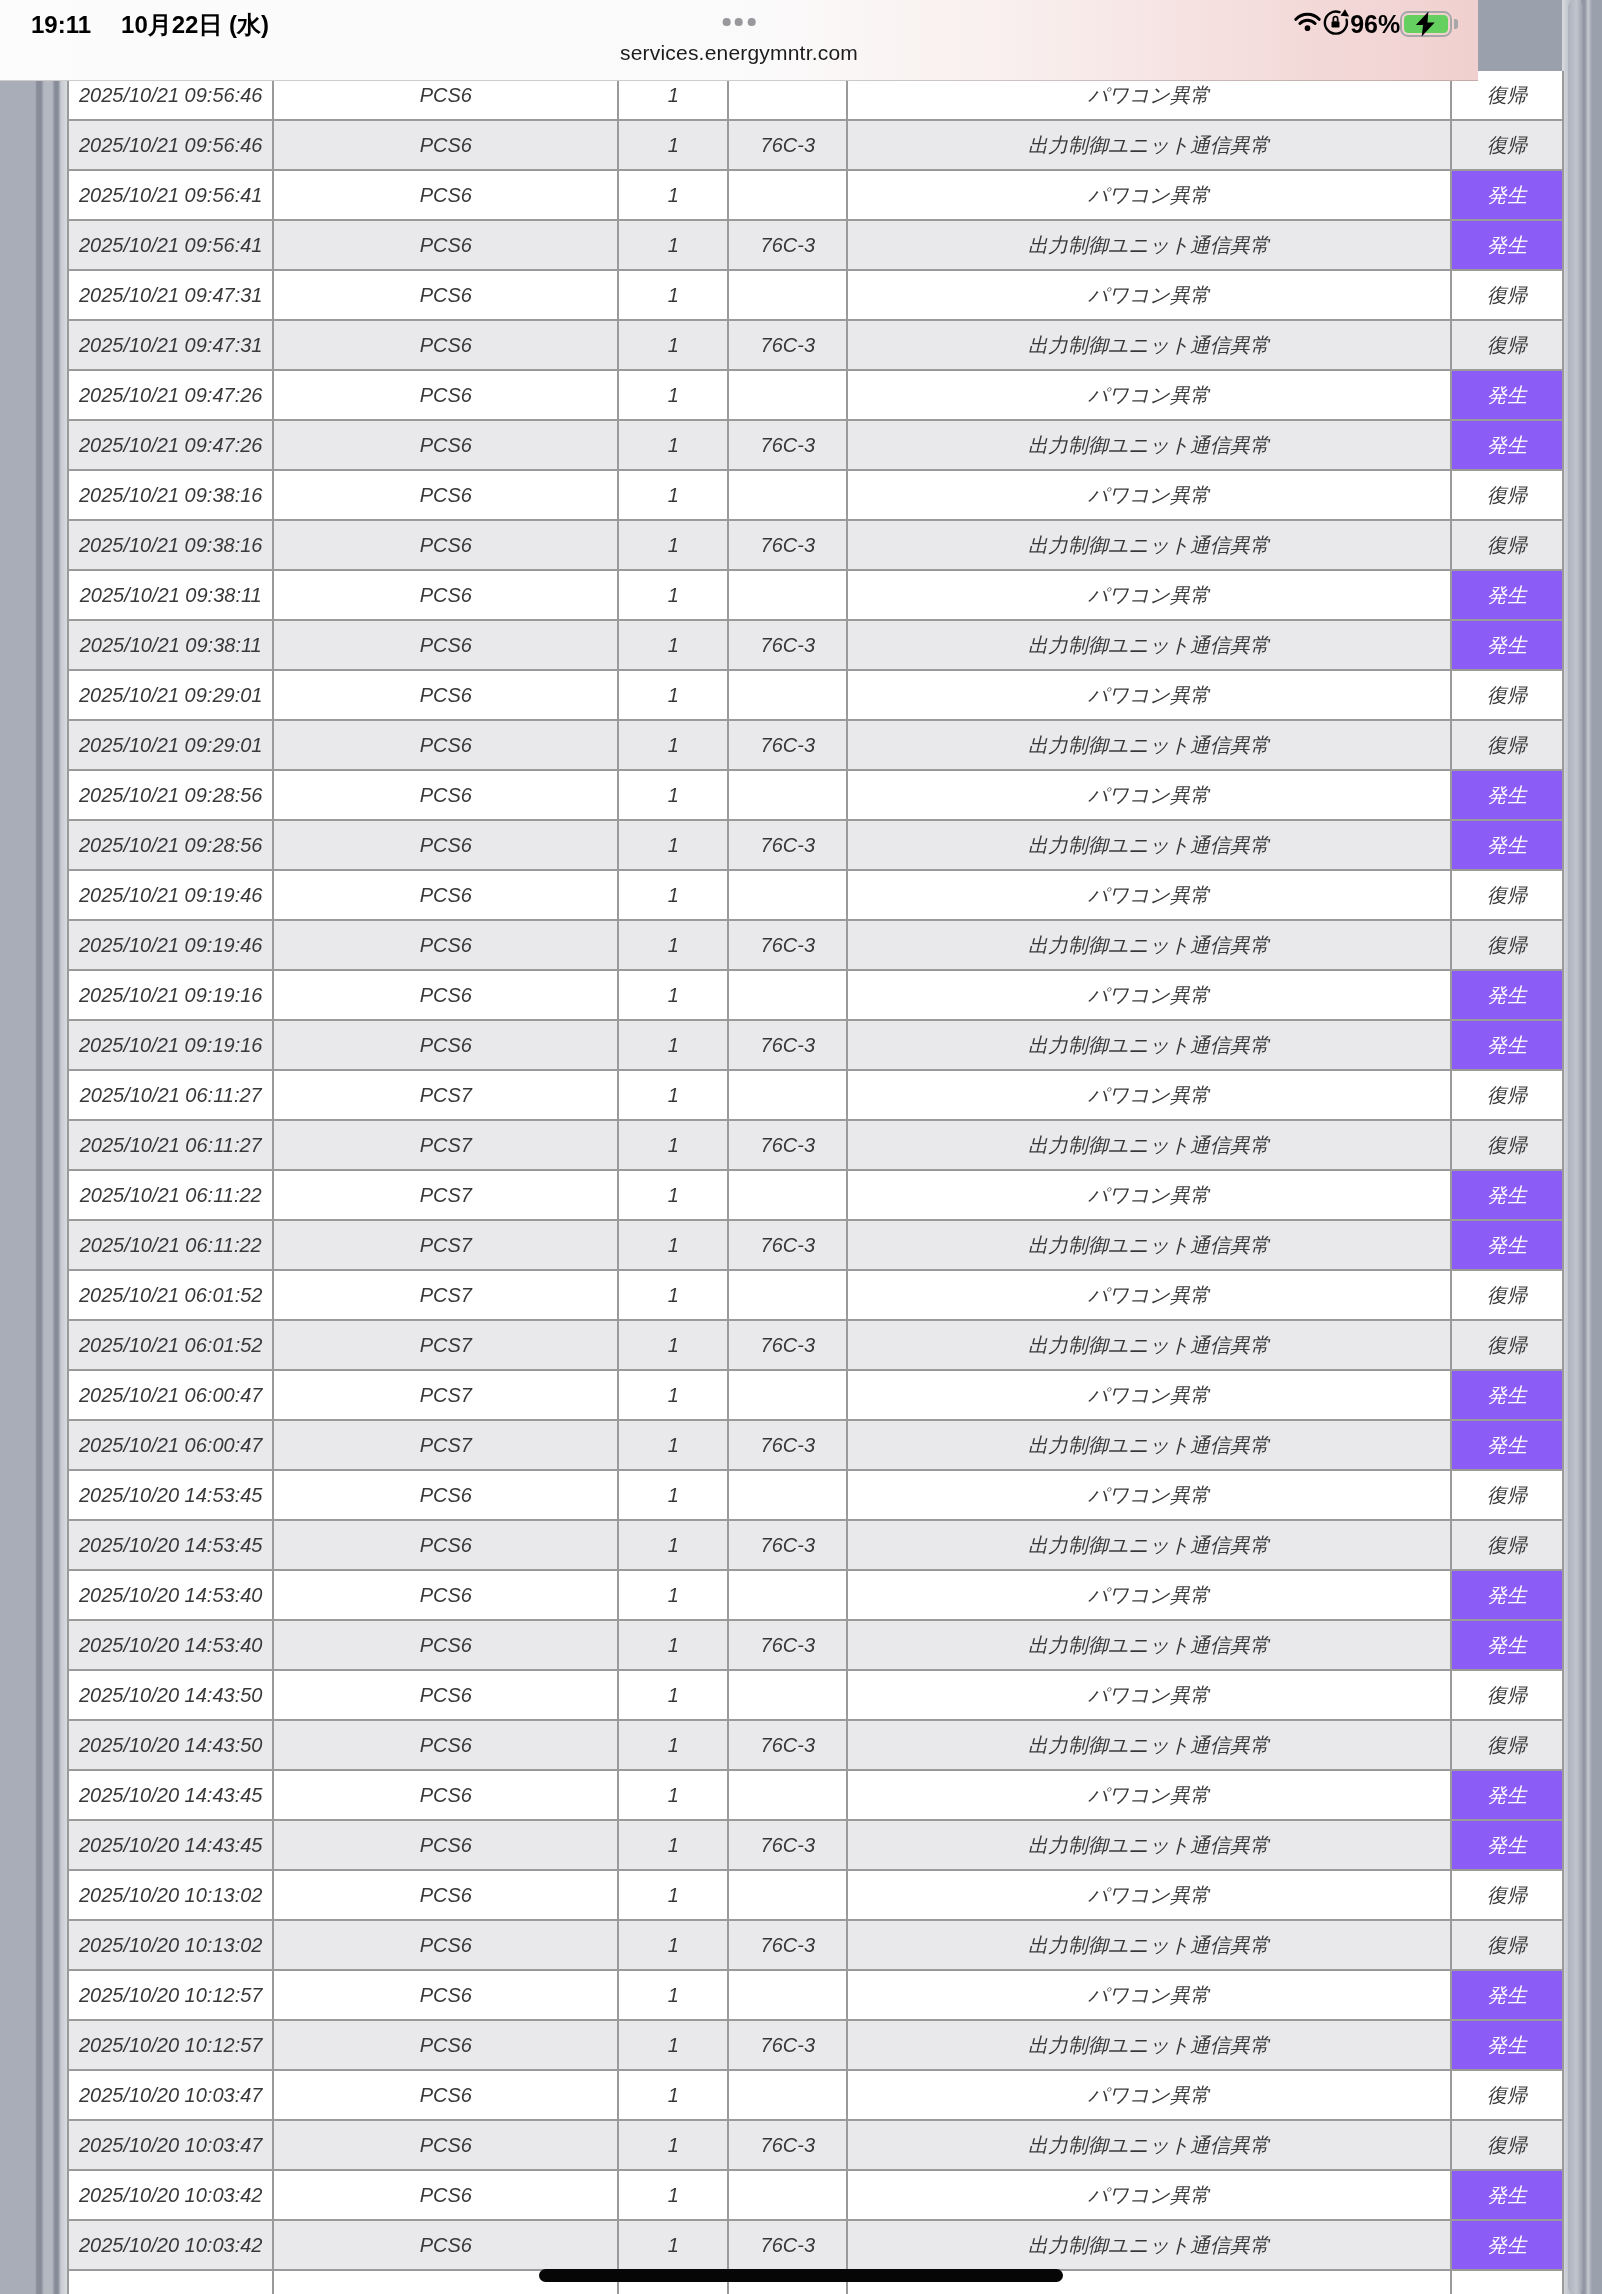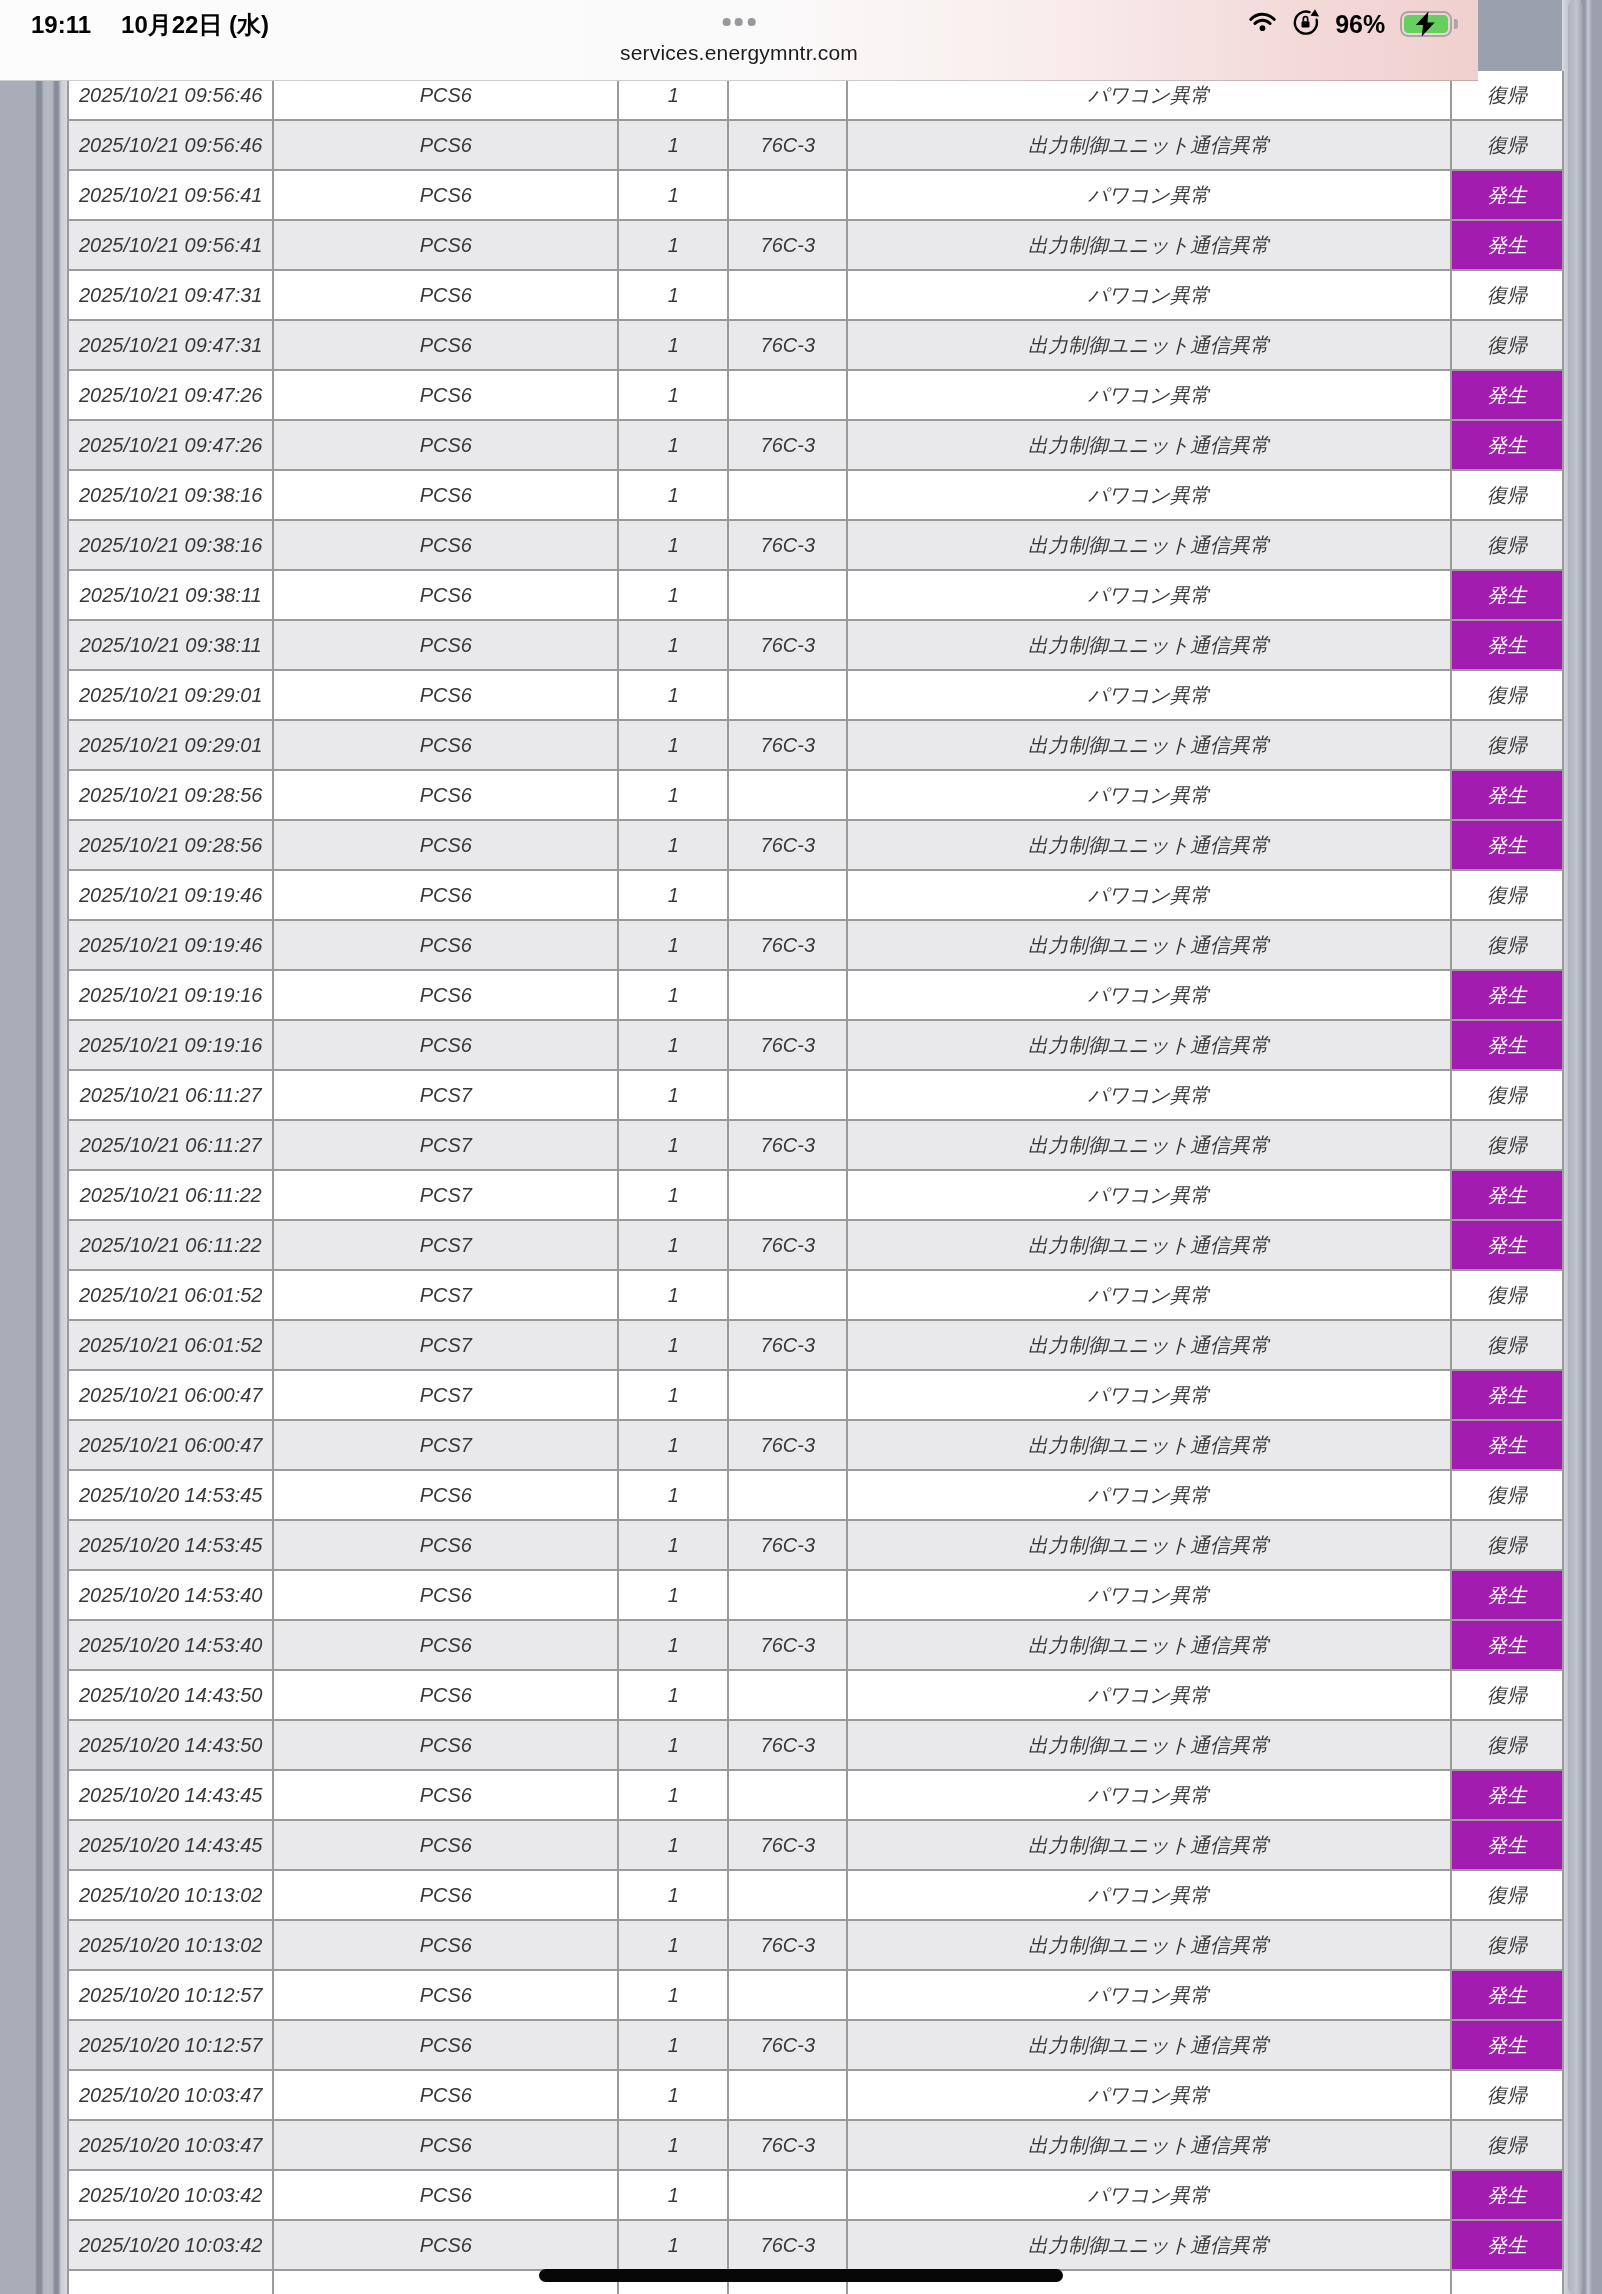--- a/index.html
+++ b/index.html
@@ -47,39 +47,39 @@
     box-sizing:border-box;border-right:2.9px solid #9a9a9a;
     display:flex;align-items:center;justify-content:center;
     font-size:20px;color:#383838;white-space:nowrap;overflow:hidden;
   }
   .c-ts{width:218px;}
   .c-dev{width:366px;}
   .c-cnt{width:117px;}
   .c-code{width:126px;}
   .c-msg{width:641px;}
   .c-st{width:119px;}
-  .cell.alert{background:#a21caf;color:#ffffff;}
+  .cell.alert{background:#8b5cf6;color:#ffffff;}
   
   .chrome{
     position:absolute;top:0;left:0;width:1478px;height:81px;z-index:10;
     background:linear-gradient(90deg,#fcfcfd 0%,#fbfafa 52%,#f8eceb 72%,#f3dbda 87%,#f0d0cf 100%);
     border-bottom:1px solid rgba(0,0,0,.18);
     box-sizing:border-box;
   }
   .sb-left{
     position:absolute;left:31px;top:8.6px;display:flex;gap:30px;align-items:baseline;
     font-size:24px;font-weight:600;color:#000;
   }
   .sb-dots{
     position:absolute;left:50%;top:18px;transform:translateX(-50%);
     display:flex;gap:4.8px;
   }
   .sb-dots i{width:7.7px;height:7.7px;border-radius:50%;background:#98989d;display:block;}
   .sb-right{
-    position:absolute;right:21px;top:7.7px;display:flex;align-items:center;gap:15px;
+    position:absolute;right:21px;top:7.7px;display:flex;align-items:center;gap:0;
   }
   .pct{font-size:25px;font-weight:600;color:#000;}
   .battery{position:relative;width:52px;height:26px;margin-right:4.8px;}
   .bat-body{
     position:absolute;inset:0;border:2.4px solid #a7a7a7;border-radius:8.2px;
     box-sizing:border-box;
   }
   .bat-fill{
     position:absolute;left:3.8px;top:3.8px;right:3.8px;bottom:3.8px;
     background:#65cf5f;border-radius:4.3px;

